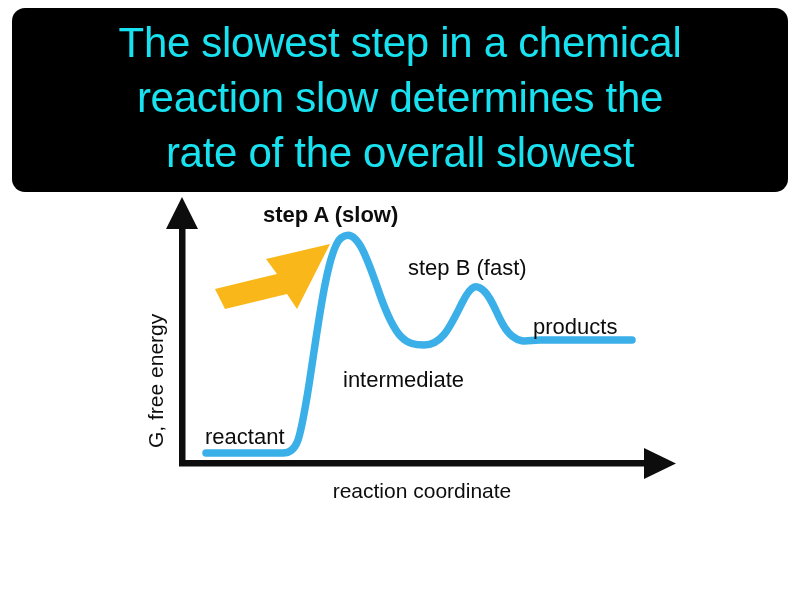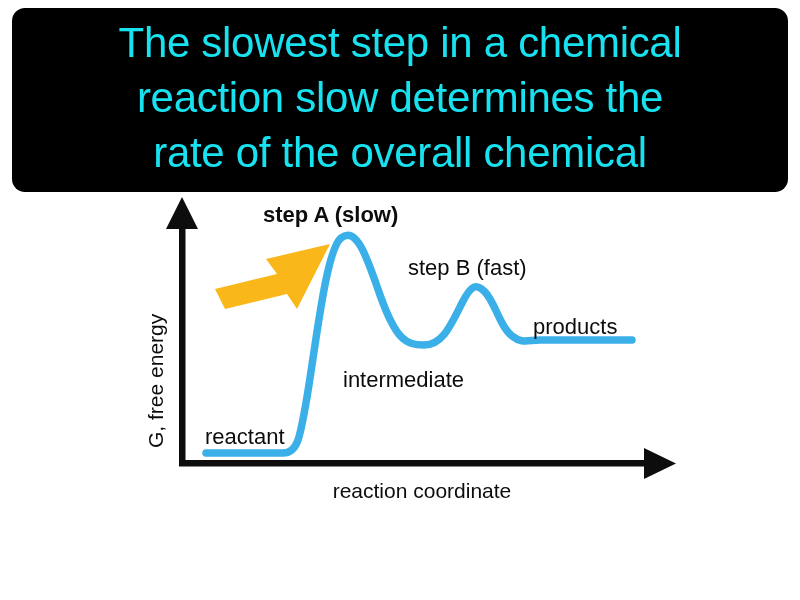--- a/index.html
+++ b/index.html
@@ -65,21 +65,21 @@
     font-weight: 400;
   }
   .curve-label.bold { font-weight: 700; font-size: 22px; }
 </style>
 </head>
 <body>
 
 <div id="title-banner">
   <div class="tline">The slowest step in a chemical</div>
   <div class="tline">reaction slow determines the</div>
-  <div class="tline">rate of the overall chemical</div>
+  <div class="tline">rate of the overall slowest</div>
 </div>
 
 <div id="diagram">
   <svg width="800" height="408" viewBox="0 0 800 408" xmlns="http://www.w3.org/2000/svg">
 
     <g>
       <line x1="182" y1="272" x2="182" y2="273" stroke="#0d0d0d" stroke-width="6"></line>
       <rect x="179" y="22" width="6.5" height="251" fill="#0d0d0d"></rect>
       <polygon points="182,5 198,37 166,37" fill="#0d0d0d"></polygon>
     </g>

